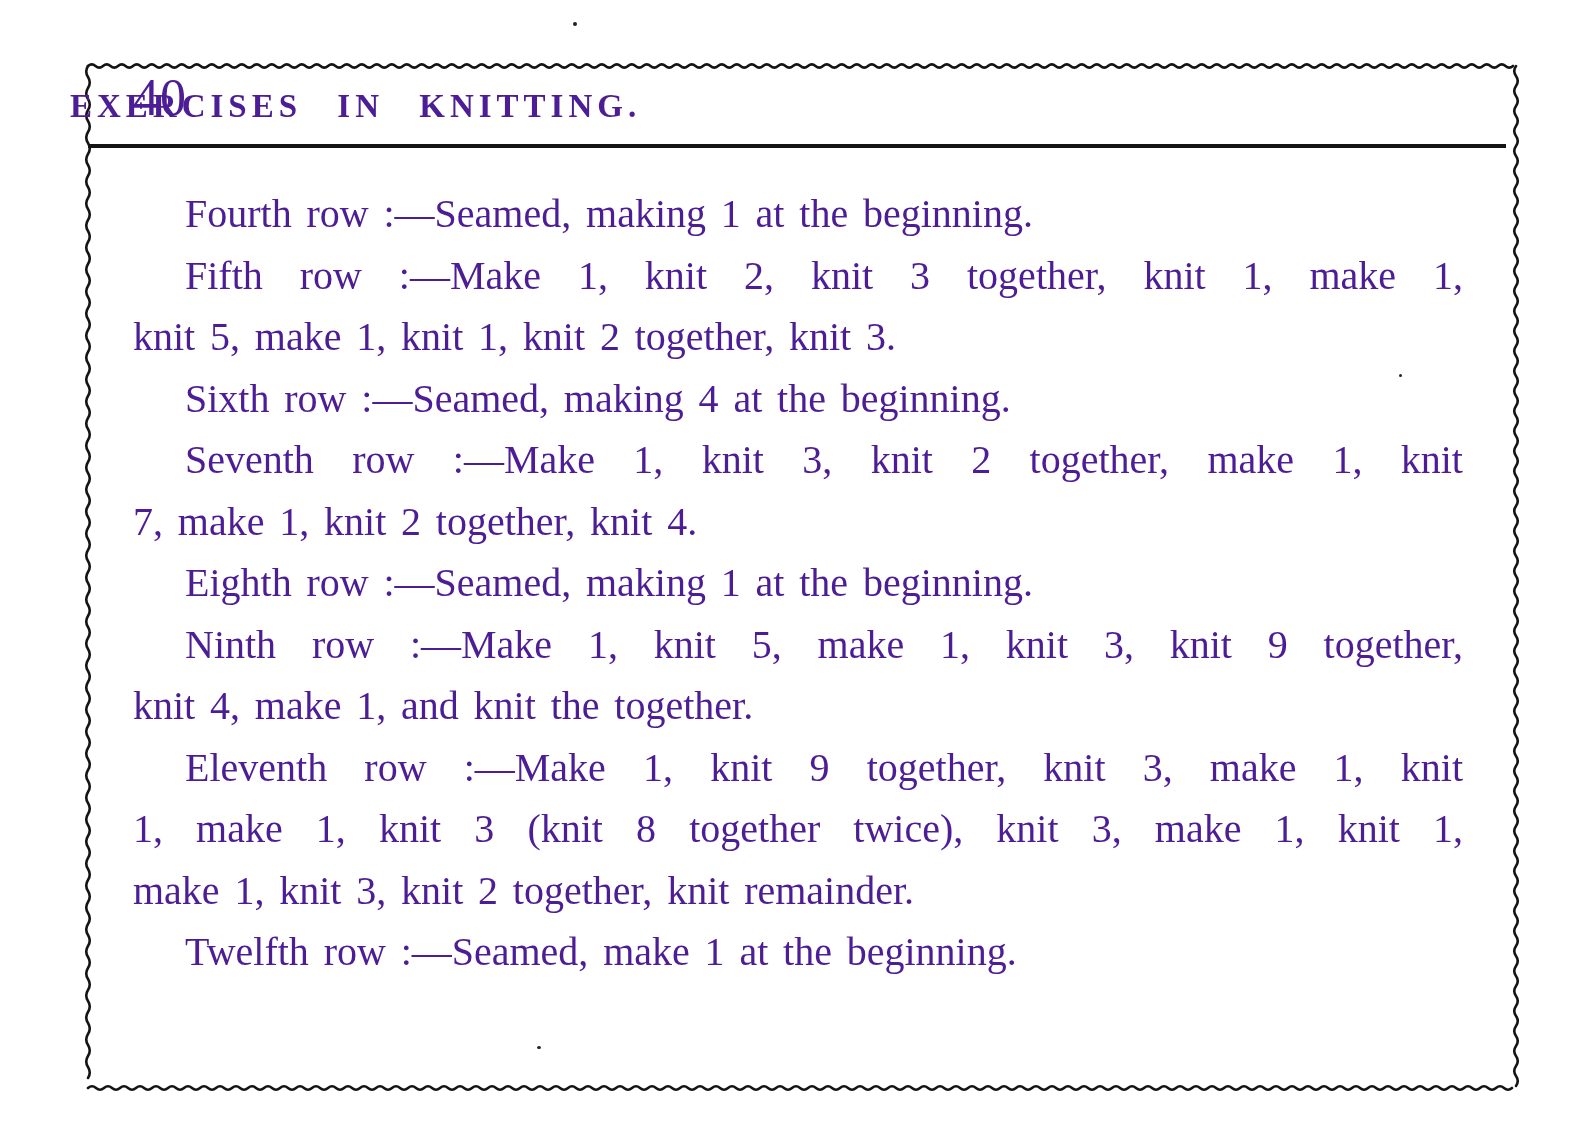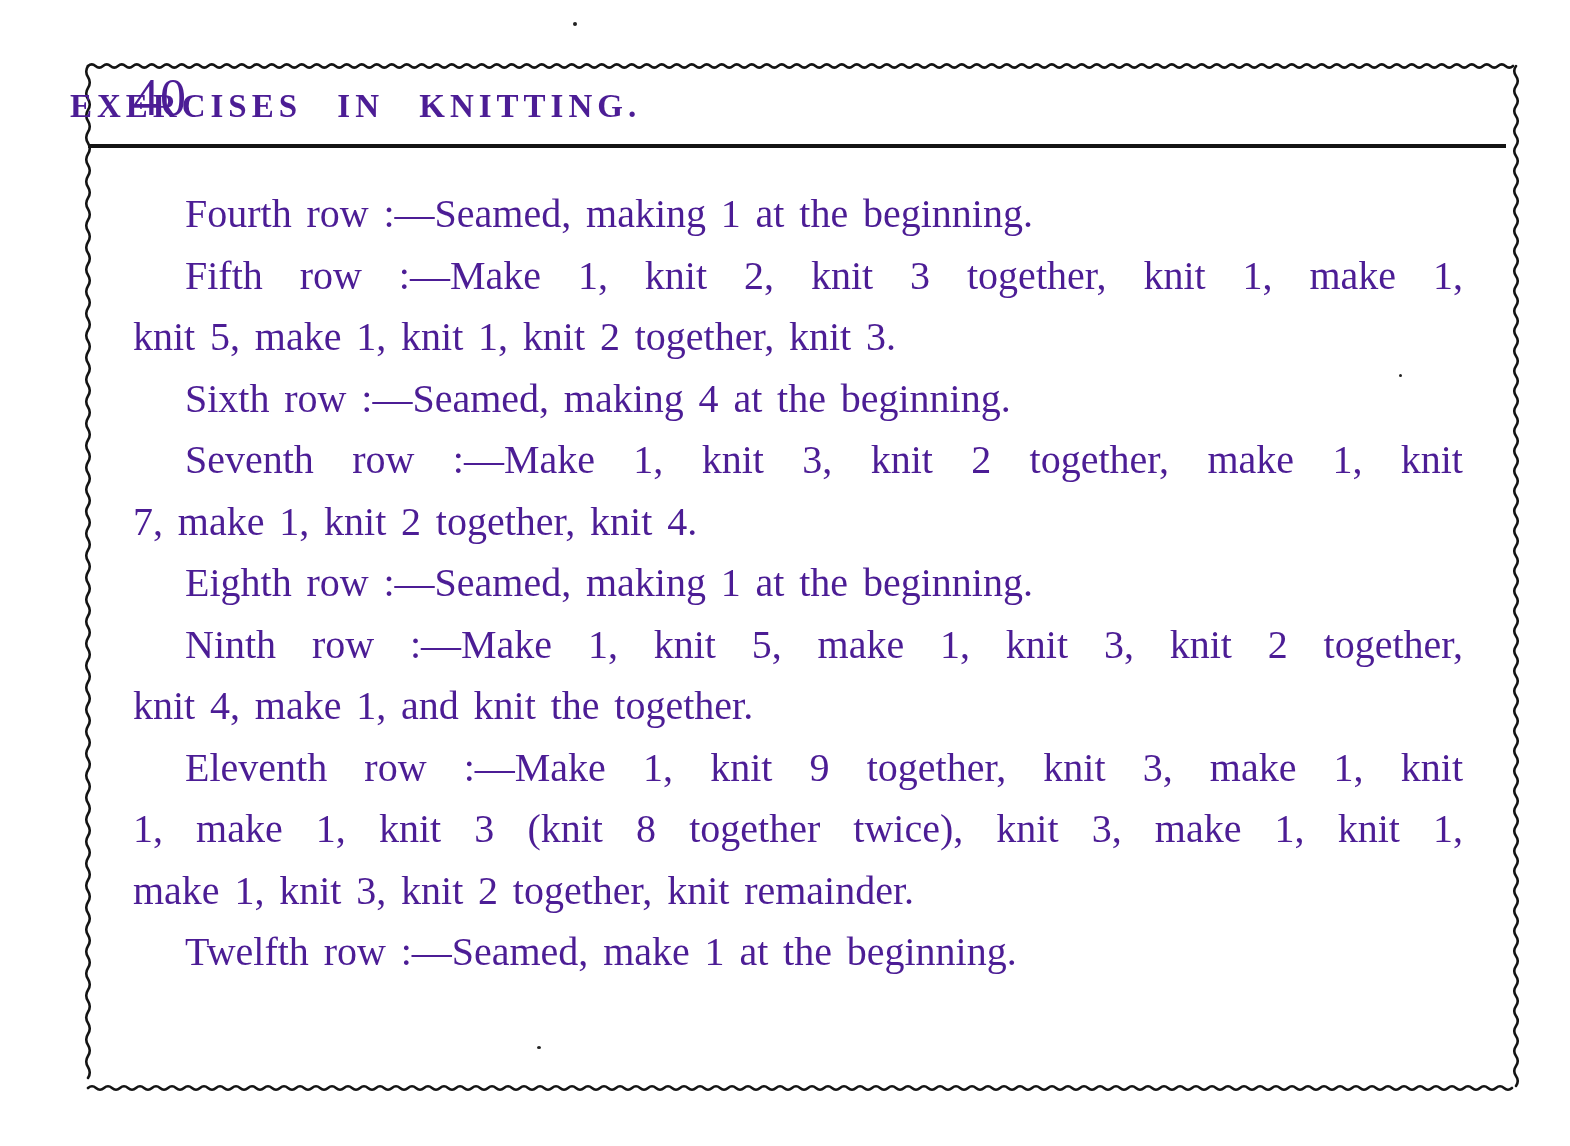--- a/index.html
+++ b/index.html
@@ -91,21 +91,21 @@
   <div class="header-rule"></div>
 
   <main class="body-text">
     <div class="line indent">Fourth row :—Seamed, making 1 at the beginning.</div>
     <div class="line indent justify">Fifth row :—Make 1, knit 2, knit 3 together, knit 1, make 1,</div>
     <div class="line">knit 5, make 1, knit 1, knit 2 together, knit 3.</div>
     <div class="line indent">Sixth row :—Seamed, making 4 at the beginning.</div>
     <div class="line indent justify">Seventh row :—Make 1, knit 3, knit 2 together, make 1, knit</div>
     <div class="line">7, make 1, knit 2 together, knit 4.</div>
     <div class="line indent">Eighth row :—Seamed, making 1 at the beginning.</div>
-    <div class="line indent justify">Ninth row :—Make 1, knit 5, make 1, knit 3, knit 2 together,</div>
+    <div class="line indent justify">Ninth row :—Make 1, knit 5, make 1, knit 3, knit 9 together,</div>
     <div class="line">knit 4, make 1, and knit the together.</div>
     <div class="line indent justify">Eleventh row :—Make 1, knit 9 together, knit 3, make 1, knit</div>
     <div class="line justify">1, make 1, knit 3 (knit 8 together twice), knit 3, make 1, knit 1,</div>
     <div class="line">make 1, knit 3, knit 2 together, knit remainder.</div>
     <div class="line indent">Twelfth row :—Seamed, make 1 at the beginning.</div>
   </main>
 
 </div>
 
 </body></html>

